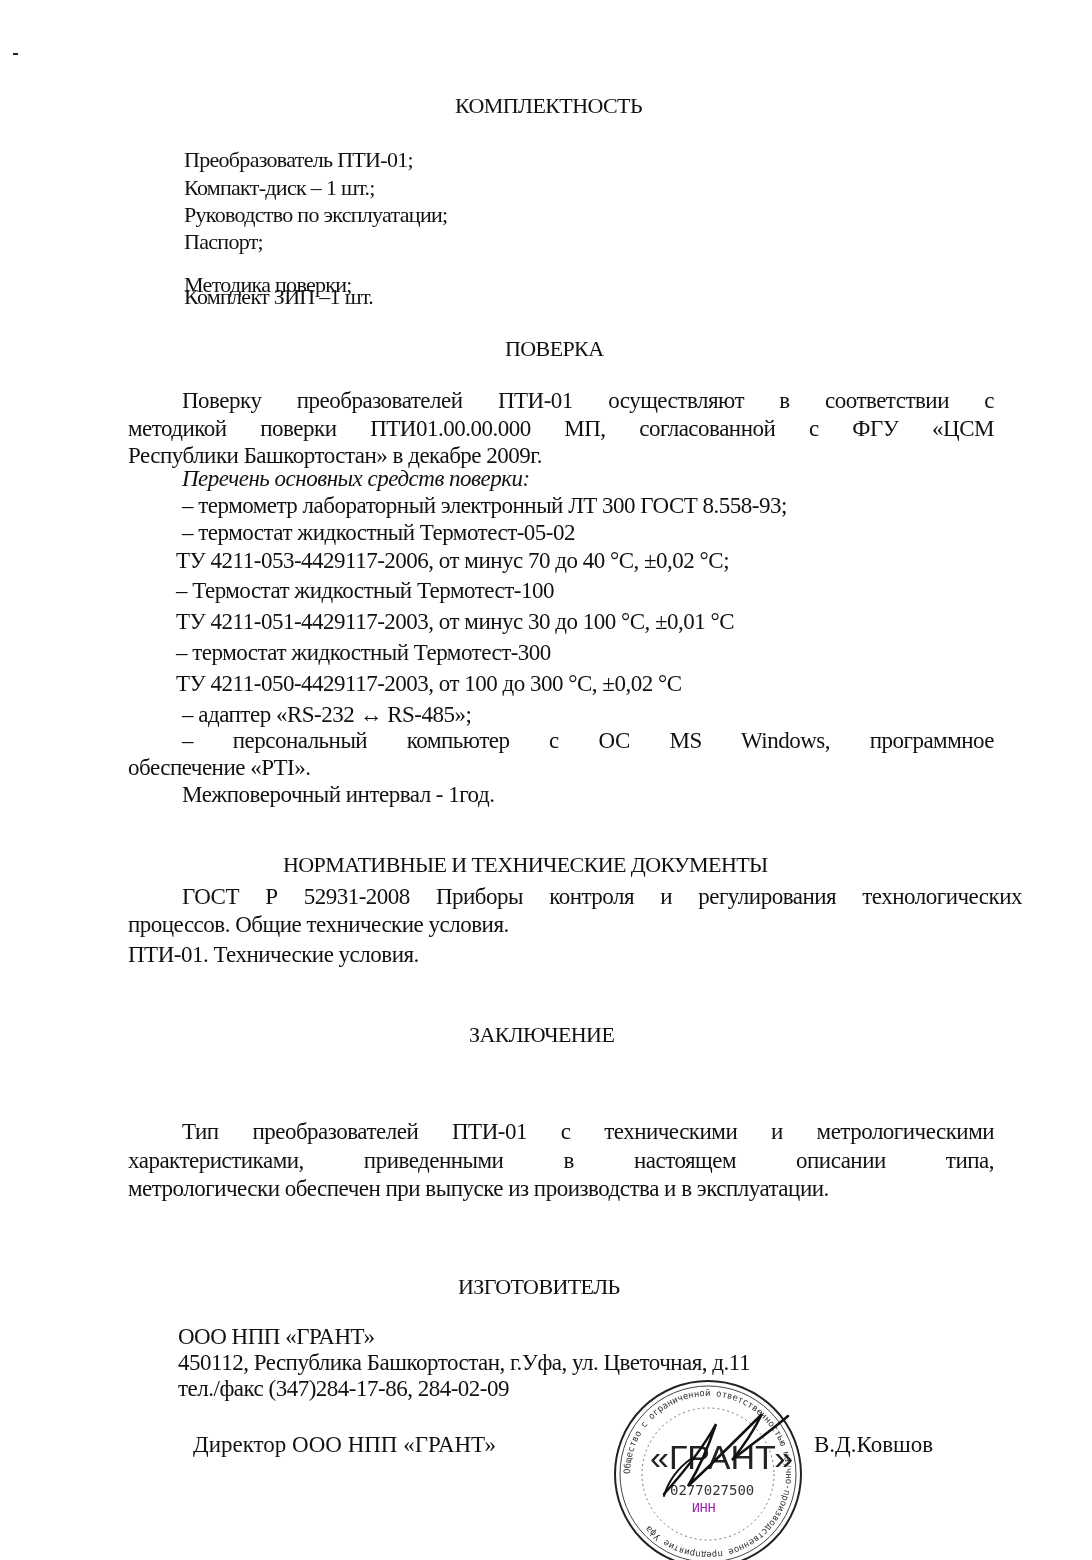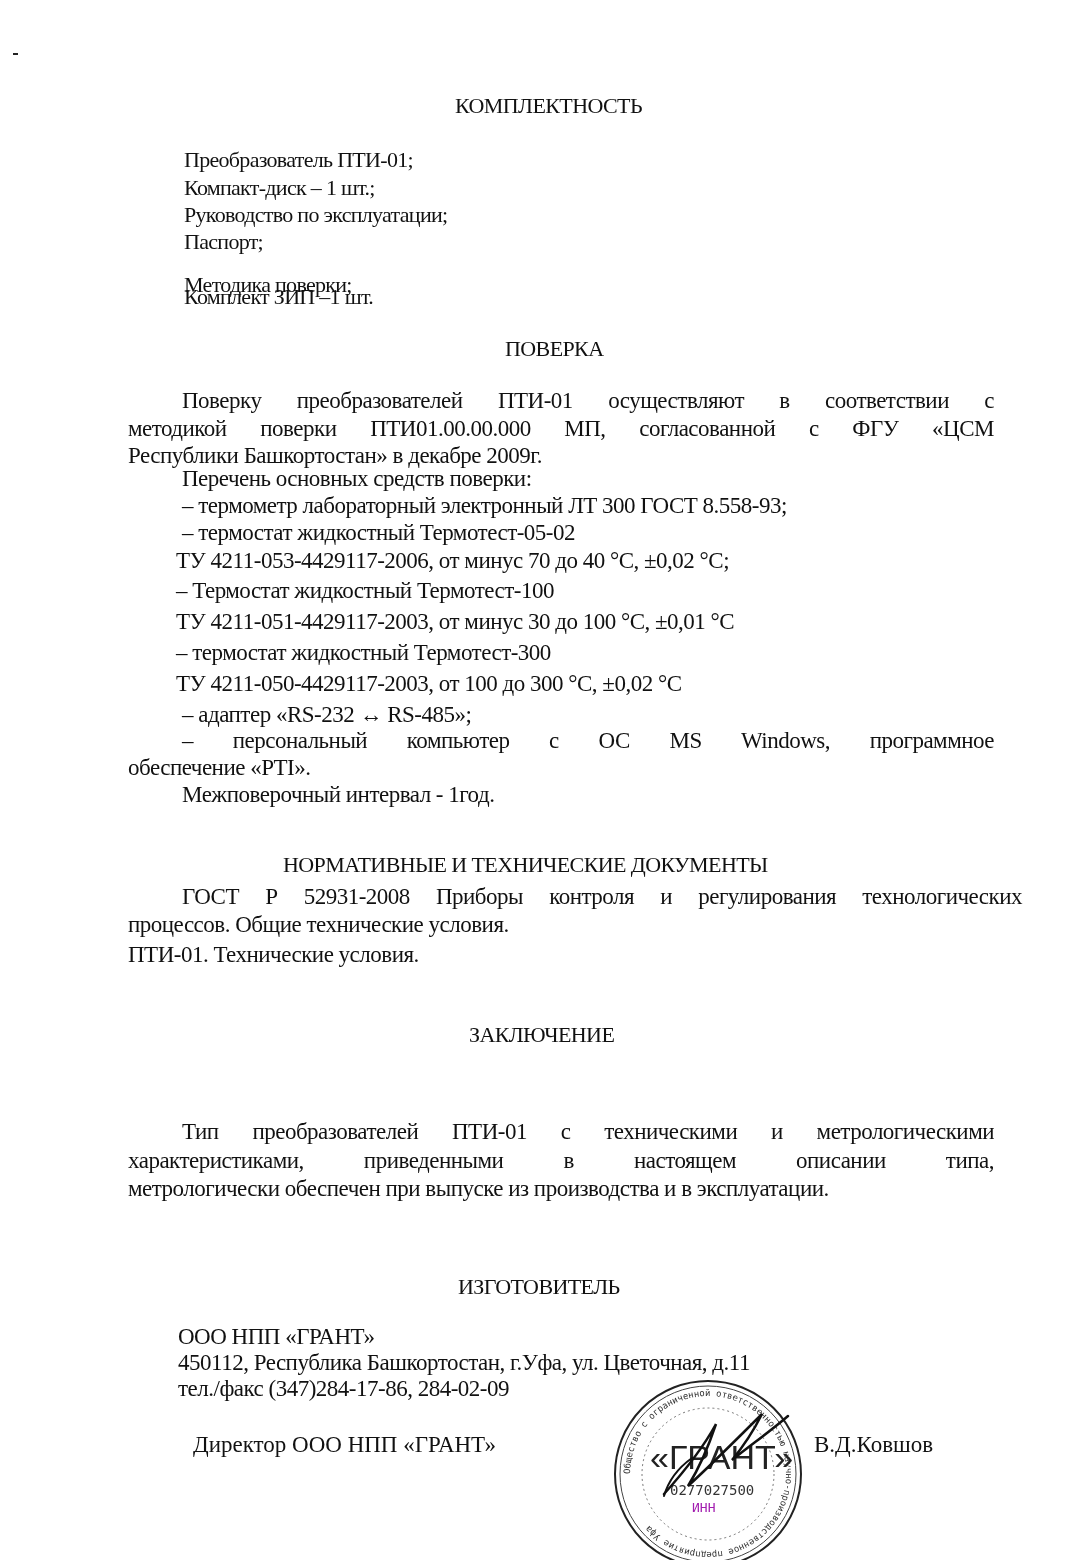--- a/index.html
+++ b/index.html
@@ -36,21 +36,21 @@
 </div>
 
 <div class="abs heading" style="left:505px; top:336px;">ПОВЕРКА</div>
 
 <div class="para cond" style="top:387px;">
   <span class="line indent">Поверку преобразователей ПТИ-01 осуществляют в соответствии с</span>
   <span class="line">методикой поверки ПТИ01.00.00.000 МП, согласованной с ФГУ «ЦСМ</span>
   <span class="line last">Республики Башкортостан» в декабре 2009г.</span>
 </div>
 
-<div class="abs cond" style="left:182px; top:466px;">Перечень основных средств поверки:</div>
+<div class="abs cond" style="left:182px; top:466px;font-style:italic;">Перечень основных средств поверки:</div>
 
 <div>
   <div class="abs cond" style="left:182px; top:493px;">– термометр лабораторный электронный ЛТ 300 ГОСТ 8.558-93;</div>
   <div class="abs cond" style="left:182px; top:520px;">– термостат жидкостный Термотест-05-02</div>
   <div class="abs cond" style="left:176px; top:548px;">ТУ 4211-053-4429117-2006, от минус 70 до 40 °С, ±0,02 °С;</div>
   <div class="abs cond" style="left:176px; top:578px;">– Термостат  жидкостный Термотест-100</div>
   <div class="abs cond" style="left:176px; top:609px;">ТУ 4211-051-4429117-2003, от минус 30 до 100 °С, ±0,01 °С</div>
   <div class="abs cond" style="left:176px; top:640px;">– термостат жидкостный Термотест-300</div>
   <div class="abs cond" style="left:176px; top:671px;">ТУ 4211-050-4429117-2003, от 100 до 300 °С, ±0,02 °С</div>
   <div class="abs cond" style="left:182px; top:702px;">– адаптер «RS-232 ↔ RS-485»;</div>

